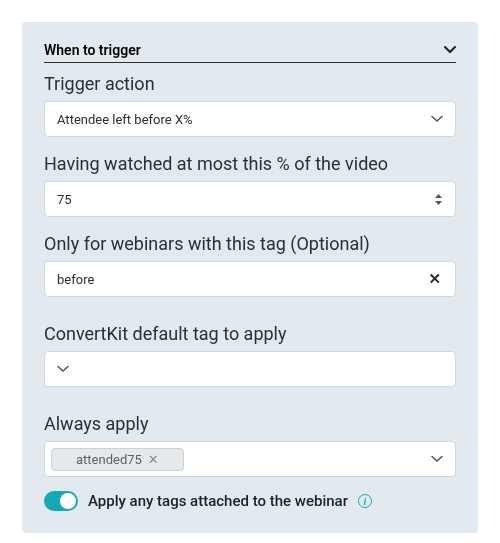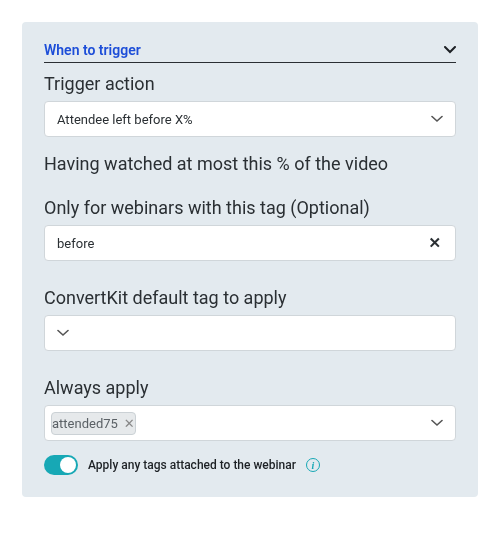--- a/index.html
+++ b/index.html
@@ -20,21 +20,21 @@
     justify-content: space-between;
     align-items: center;
     border-bottom: 1px solid #2a2f33;
     padding-bottom: 4px;
     margin-bottom: 10px;
     cursor: pointer;
   }
   .section-header .title {
     font-size: 14px;
     font-weight: 600;
-    color: #1d4ed8;
+    color: #000000;
   }
   .chev {
     width: 12px;
     height: 12px;
     display: inline-flex;
     align-items: center;
     justify-content: center;
   }
   .label {
     font-size: 18px;
@@ -70,21 +70,21 @@
     font-weight: 700;
     font-size: 15px;
     color: #2a2f33;
     cursor: pointer;
     padding: 0 2px;
   }
   .tag-chip {
     background: #e6e9eb;
     border: 1px solid #cbd1d5;
     border-radius: 4px;
-    padding: 3px 0;
+    padding: 3px 24px;
     display: inline-flex;
     align-items: center;
     gap: 6px;
     font-size: 13px;
     color: #5b6166;
   }
   .tag-chip .x {
     font-size: 13px;
     color: #888;
     cursor: pointer;
@@ -106,21 +106,21 @@
   .toggle .knob {
     width: 16px;
     height: 16px;
     background: #fff;
     border-radius: 50%;
     position: absolute;
     top: 2px;
     right: 2px;
   }
   .toggle-label {
-    font-size: 12px;
+    font-size: 15px;
     color: #1d2125;
     font-weight: 500;
   }
   .info-icon {
     width: 14px;
     height: 14px;
     border-radius: 50%;
     border: 1.5px solid #17a8b5;
     color: #17a8b5;
     font-size: 10px;
@@ -153,20 +153,31 @@
     <span class="right-icon">
       <svg width="12" height="8" viewBox="0 0 12 8">
           <path d="M1 1.5l5 4.5 5-4.5" stroke="#555" stroke-width="1.6" fill="none" stroke-linecap="round"></path>
         </svg>
     </span>
   </div>
 
   <div class="gap"></div>
 
   <div class="label">Having watched at most this % of the video</div>
+  <div class="field">
+    <span class="value">75</span>
+    <span class="right-icon stepper">
+      <svg width="9" height="6" viewBox="0 0 9 6">
+          <path d="M4.5 1L1 5h7z" fill="#555"></path>
+        </svg>
+      <svg width="9" height="6" viewBox="0 0 9 6">
+          <path d="M4.5 5L1 1h7z" fill="#555"></path>
+        </svg>
+    </span>
+  </div>
 
   <div class="gap"></div>
 
   <div class="label">Only for webinars with this tag (Optional)</div>
   <div class="field">
     <span class="value">before</span>
     <span class="close-x">✕</span>
   </div>
 
   <div class="gap-lg"></div>

